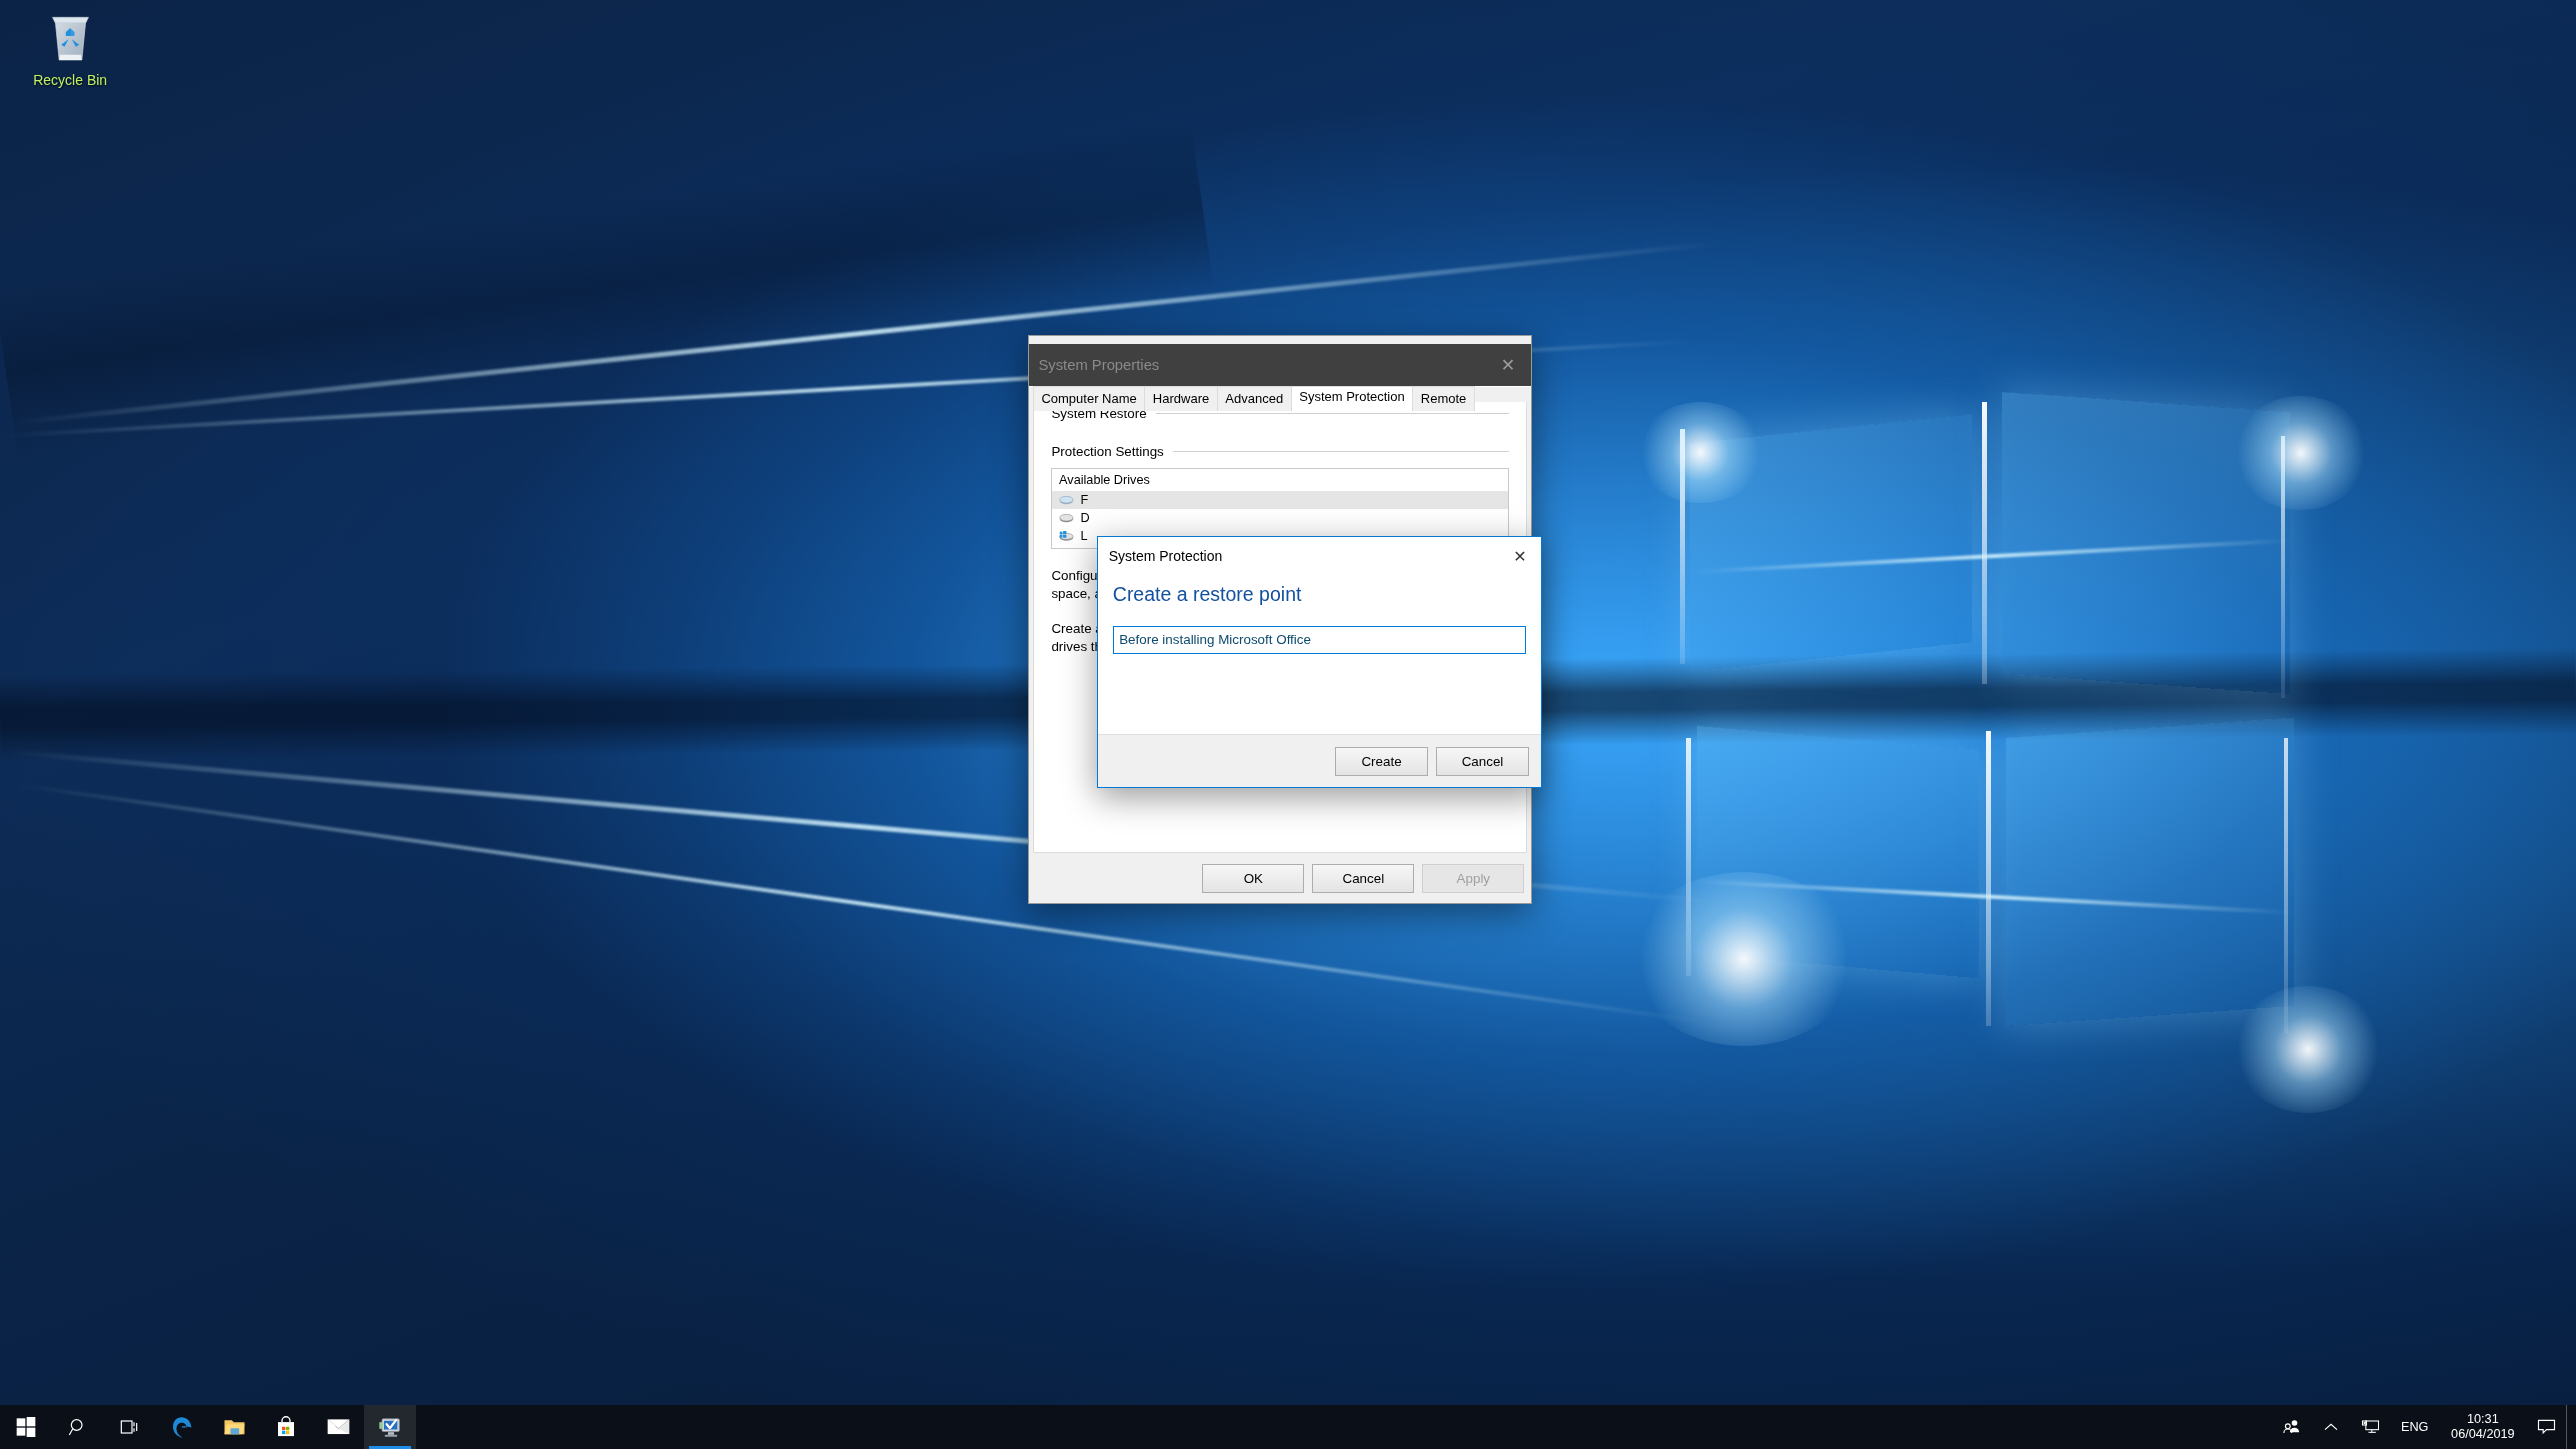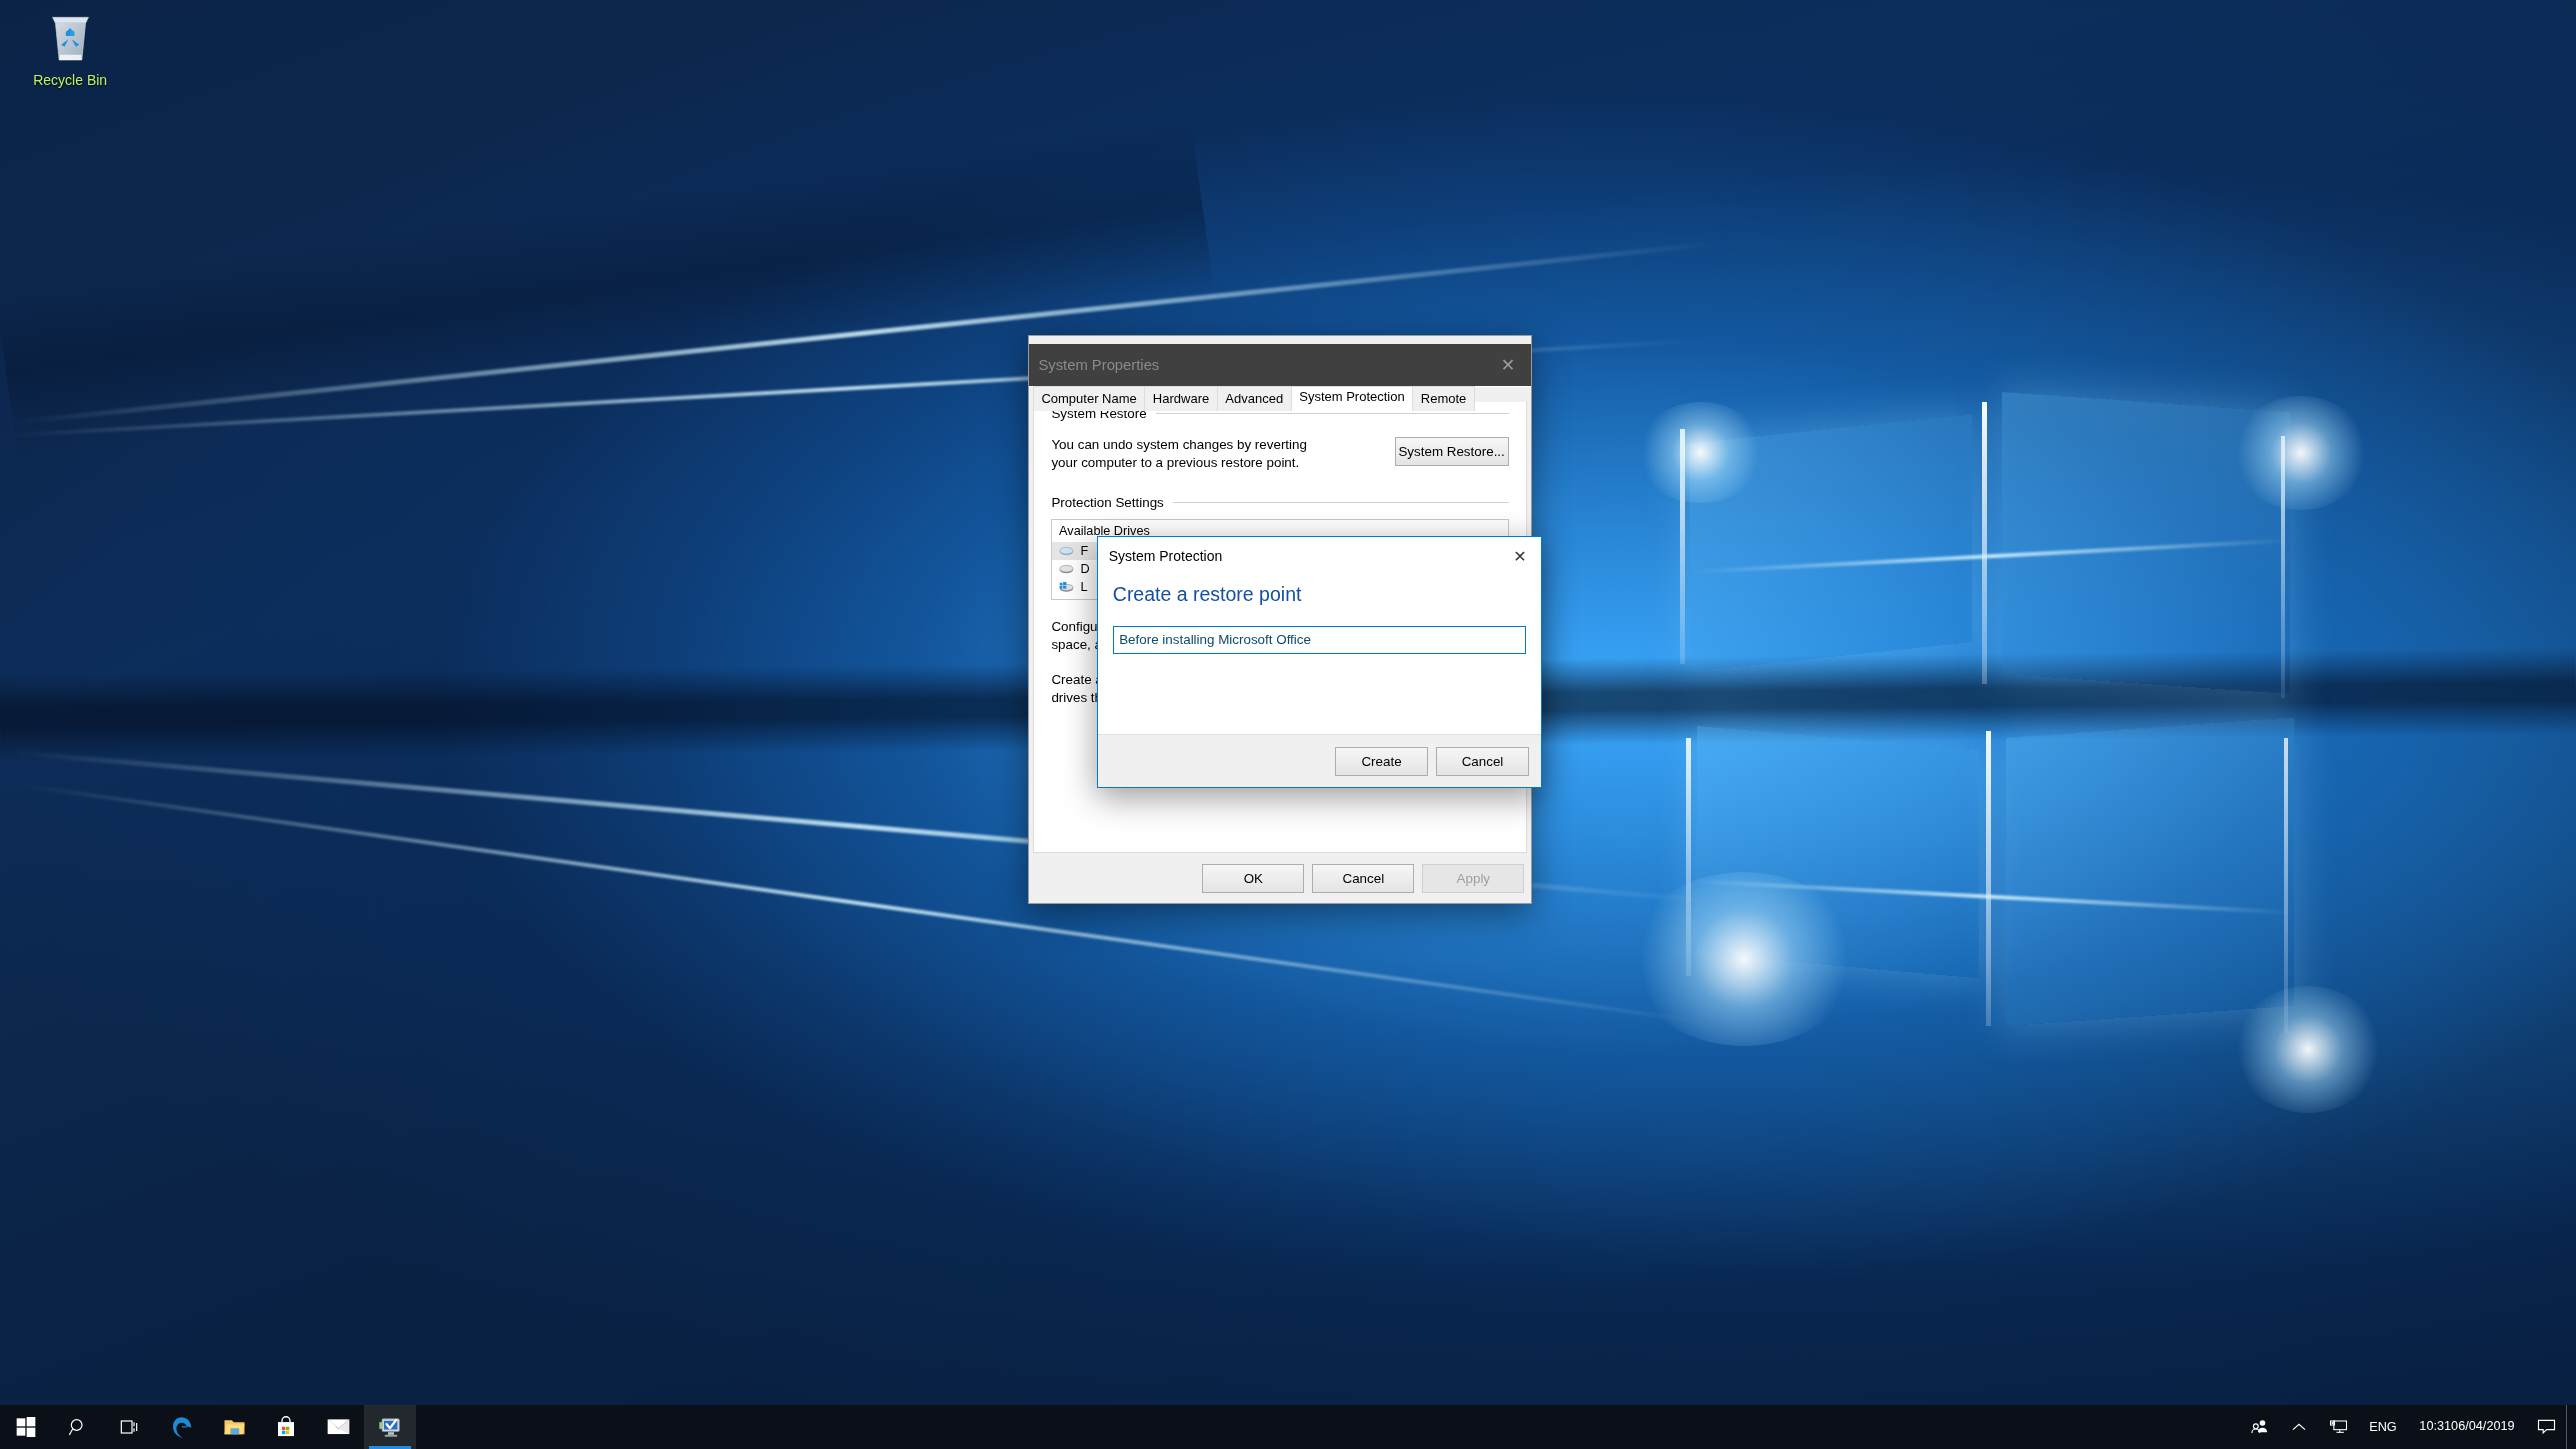--- a/index.html
+++ b/index.html
@@ -84,21 +84,21 @@
   .tb-btn.active::after {
     content:""; position:absolute; left:5.4px; right:5.4px; bottom:0; height:2.7px;
     background:#1f8ce8;
   }
   .tb-right {
     margin-left:auto; display:flex; align-items:center; height:100%;
     color:#fff; font-size:12.7px;
   }
   .tray-item { padding: 0 10.7px; display:flex; align-items:center; height:100%; }
   #clock {
-    display:flex; flex-direction:row; align-items:center; justify-content:center;
+    display:flex; flex-direction:column; align-items:center; justify-content:center;
     line-height:1.22; padding: 0 12px; font-size:12.7px; color:#fff; height:100%;
   }
   #action-center { width: 39px; display:flex; align-items:center; justify-content:center; height:100%; }
   #show-desktop { width: 9.4px; height: 100%; border-left: 0.7px solid rgba(255,255,255,0.30); }
 
   
   #sysprops {
     position: absolute;
     left: 1028px; top: 335px;
     width: 502px; height: 567px;
@@ -287,24 +287,20 @@
       <div class="tab">Remote</div>
     </div>
 
     <div class="tabpage">
 
       <div class="grouphdr">
         <div class="g-label">System Restore</div>
         <div class="g-line"></div>
       </div>
 
-      <div class="row2">
-        <div class="r-text">You can undo system changes by reverting your computer to a previous restore point.</div>
-        <div class="r-btn"><button class="winbutton">System Restore...</button></div>
-      </div>
 
       <div class="grouphdr" style="margin-top:23px;">
         <div class="g-label">Protection Settings</div>
         <div class="g-line"></div>
       </div>
 
       <div class="listbox">
         <div class="lb-header">Available Drives</div>
         <div class="lb-row sel">
           <svg width="14.8" height="10.7" viewBox="0 0 22 16">

